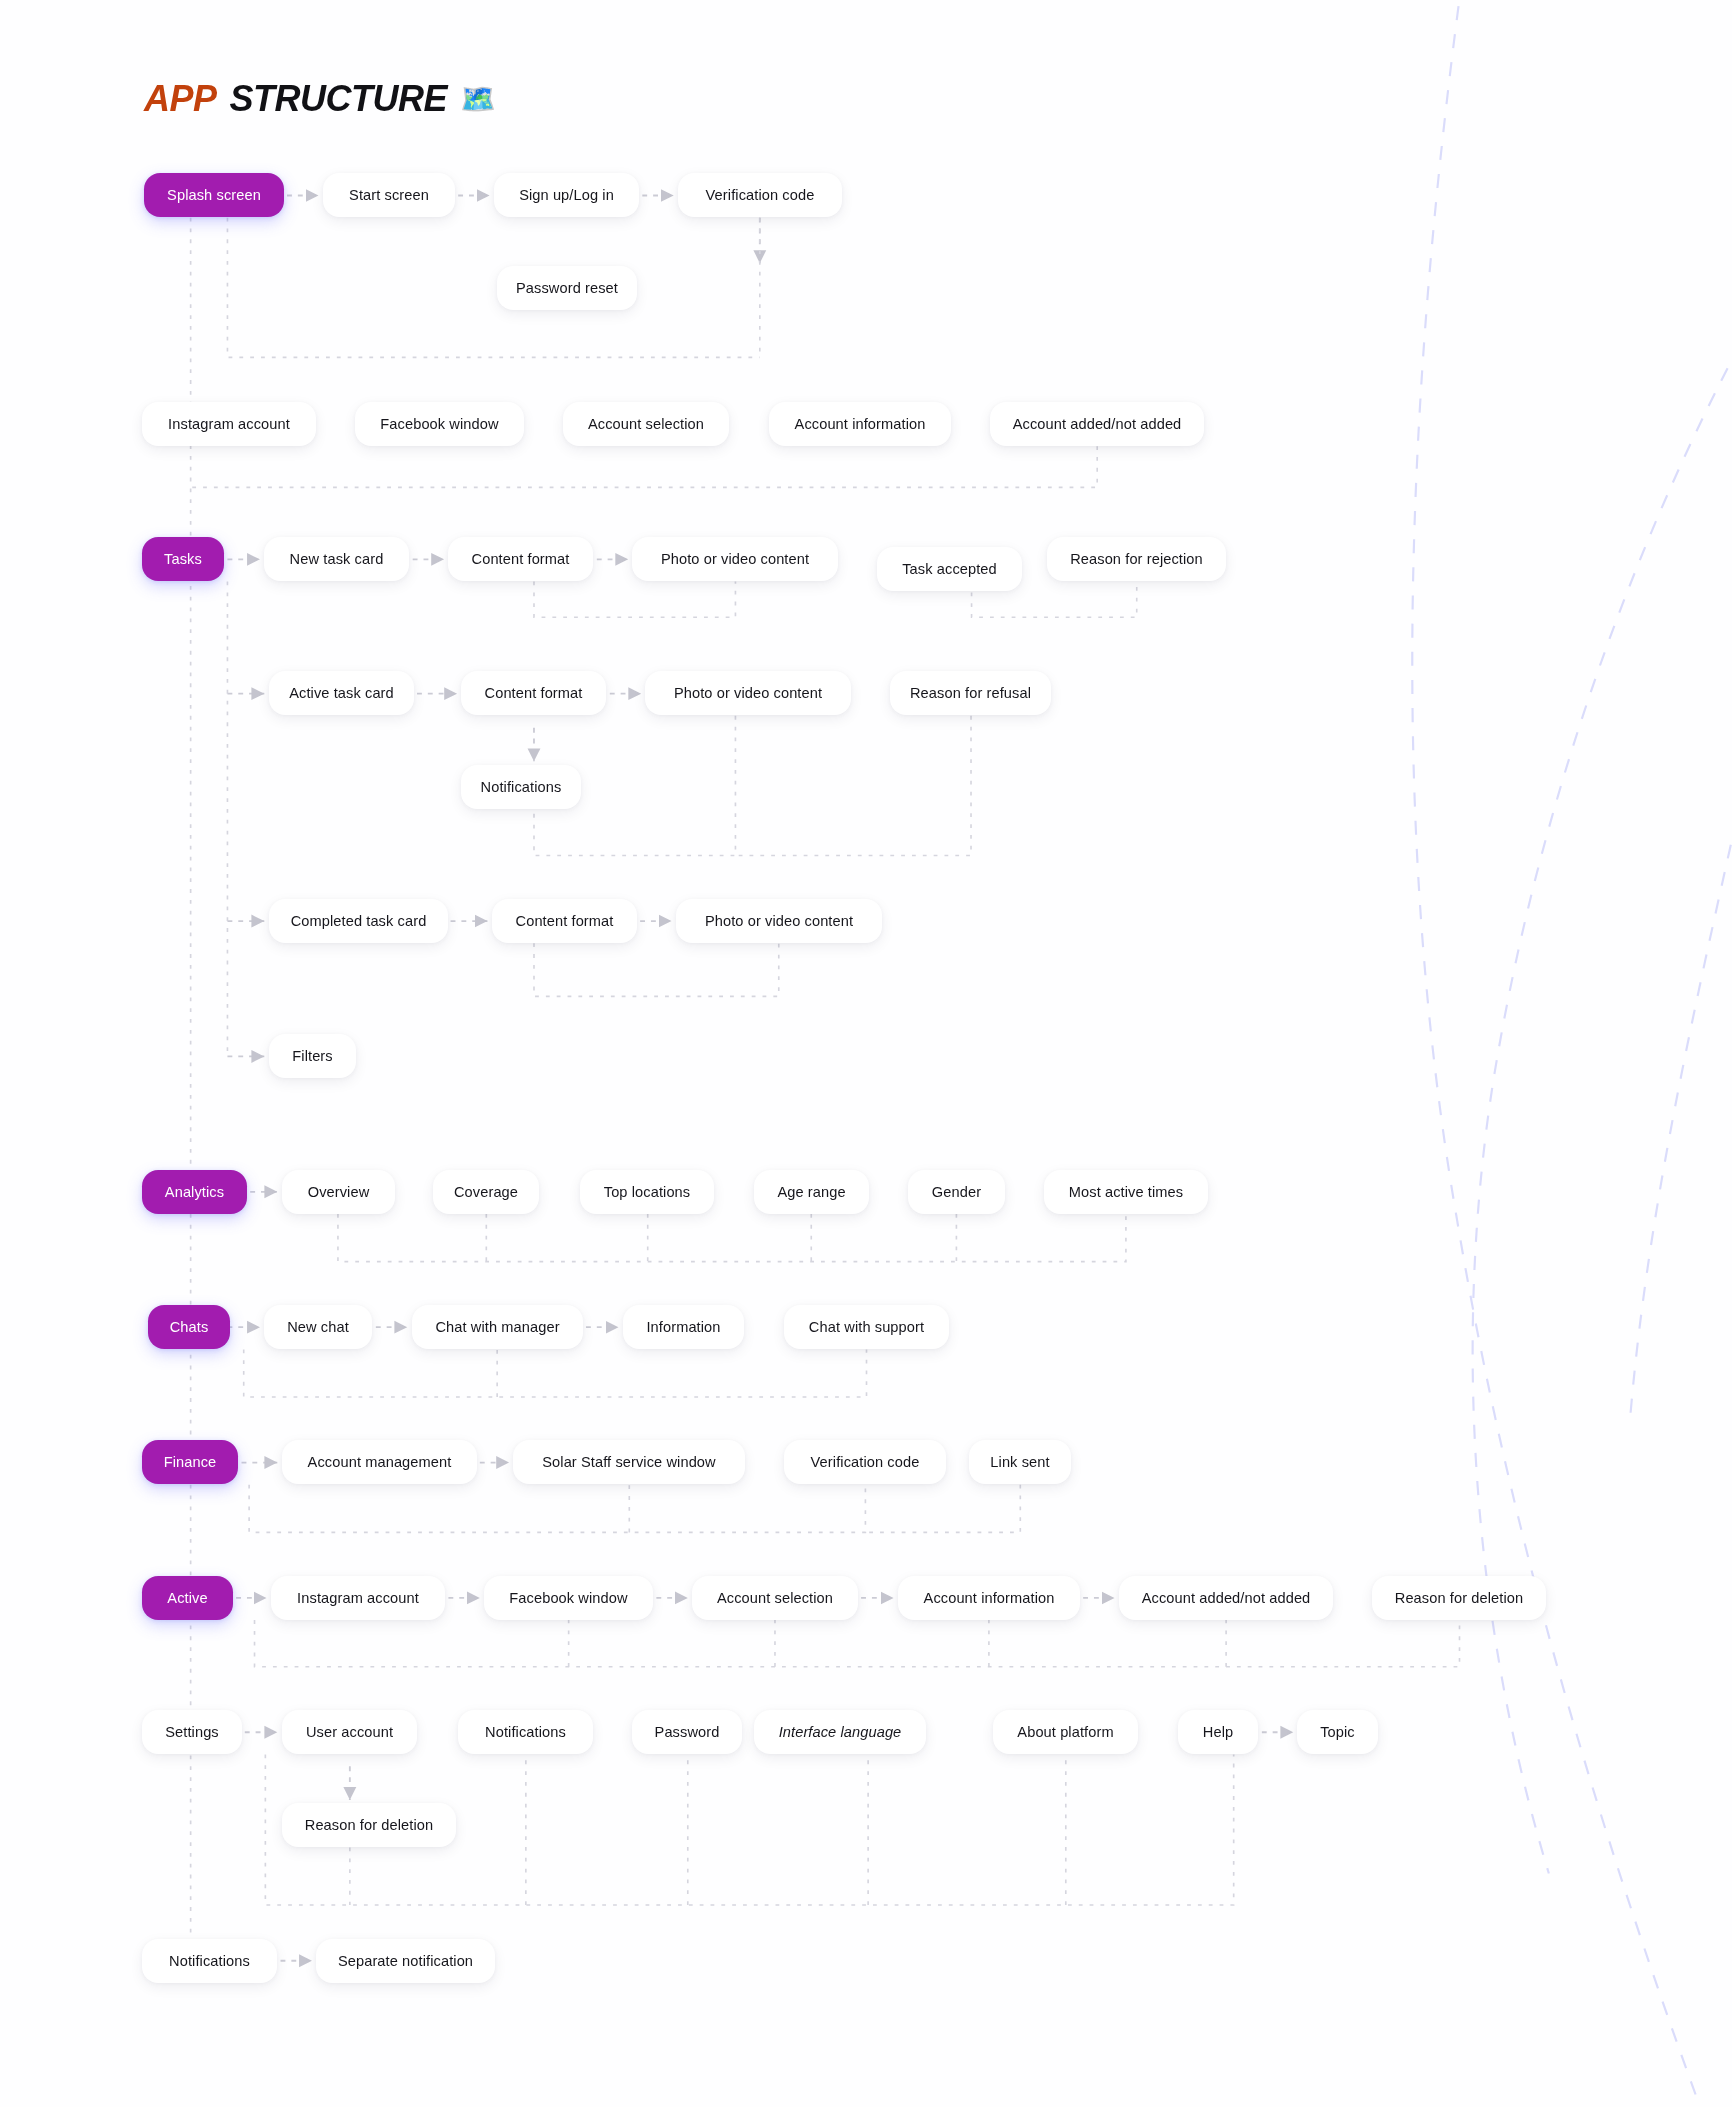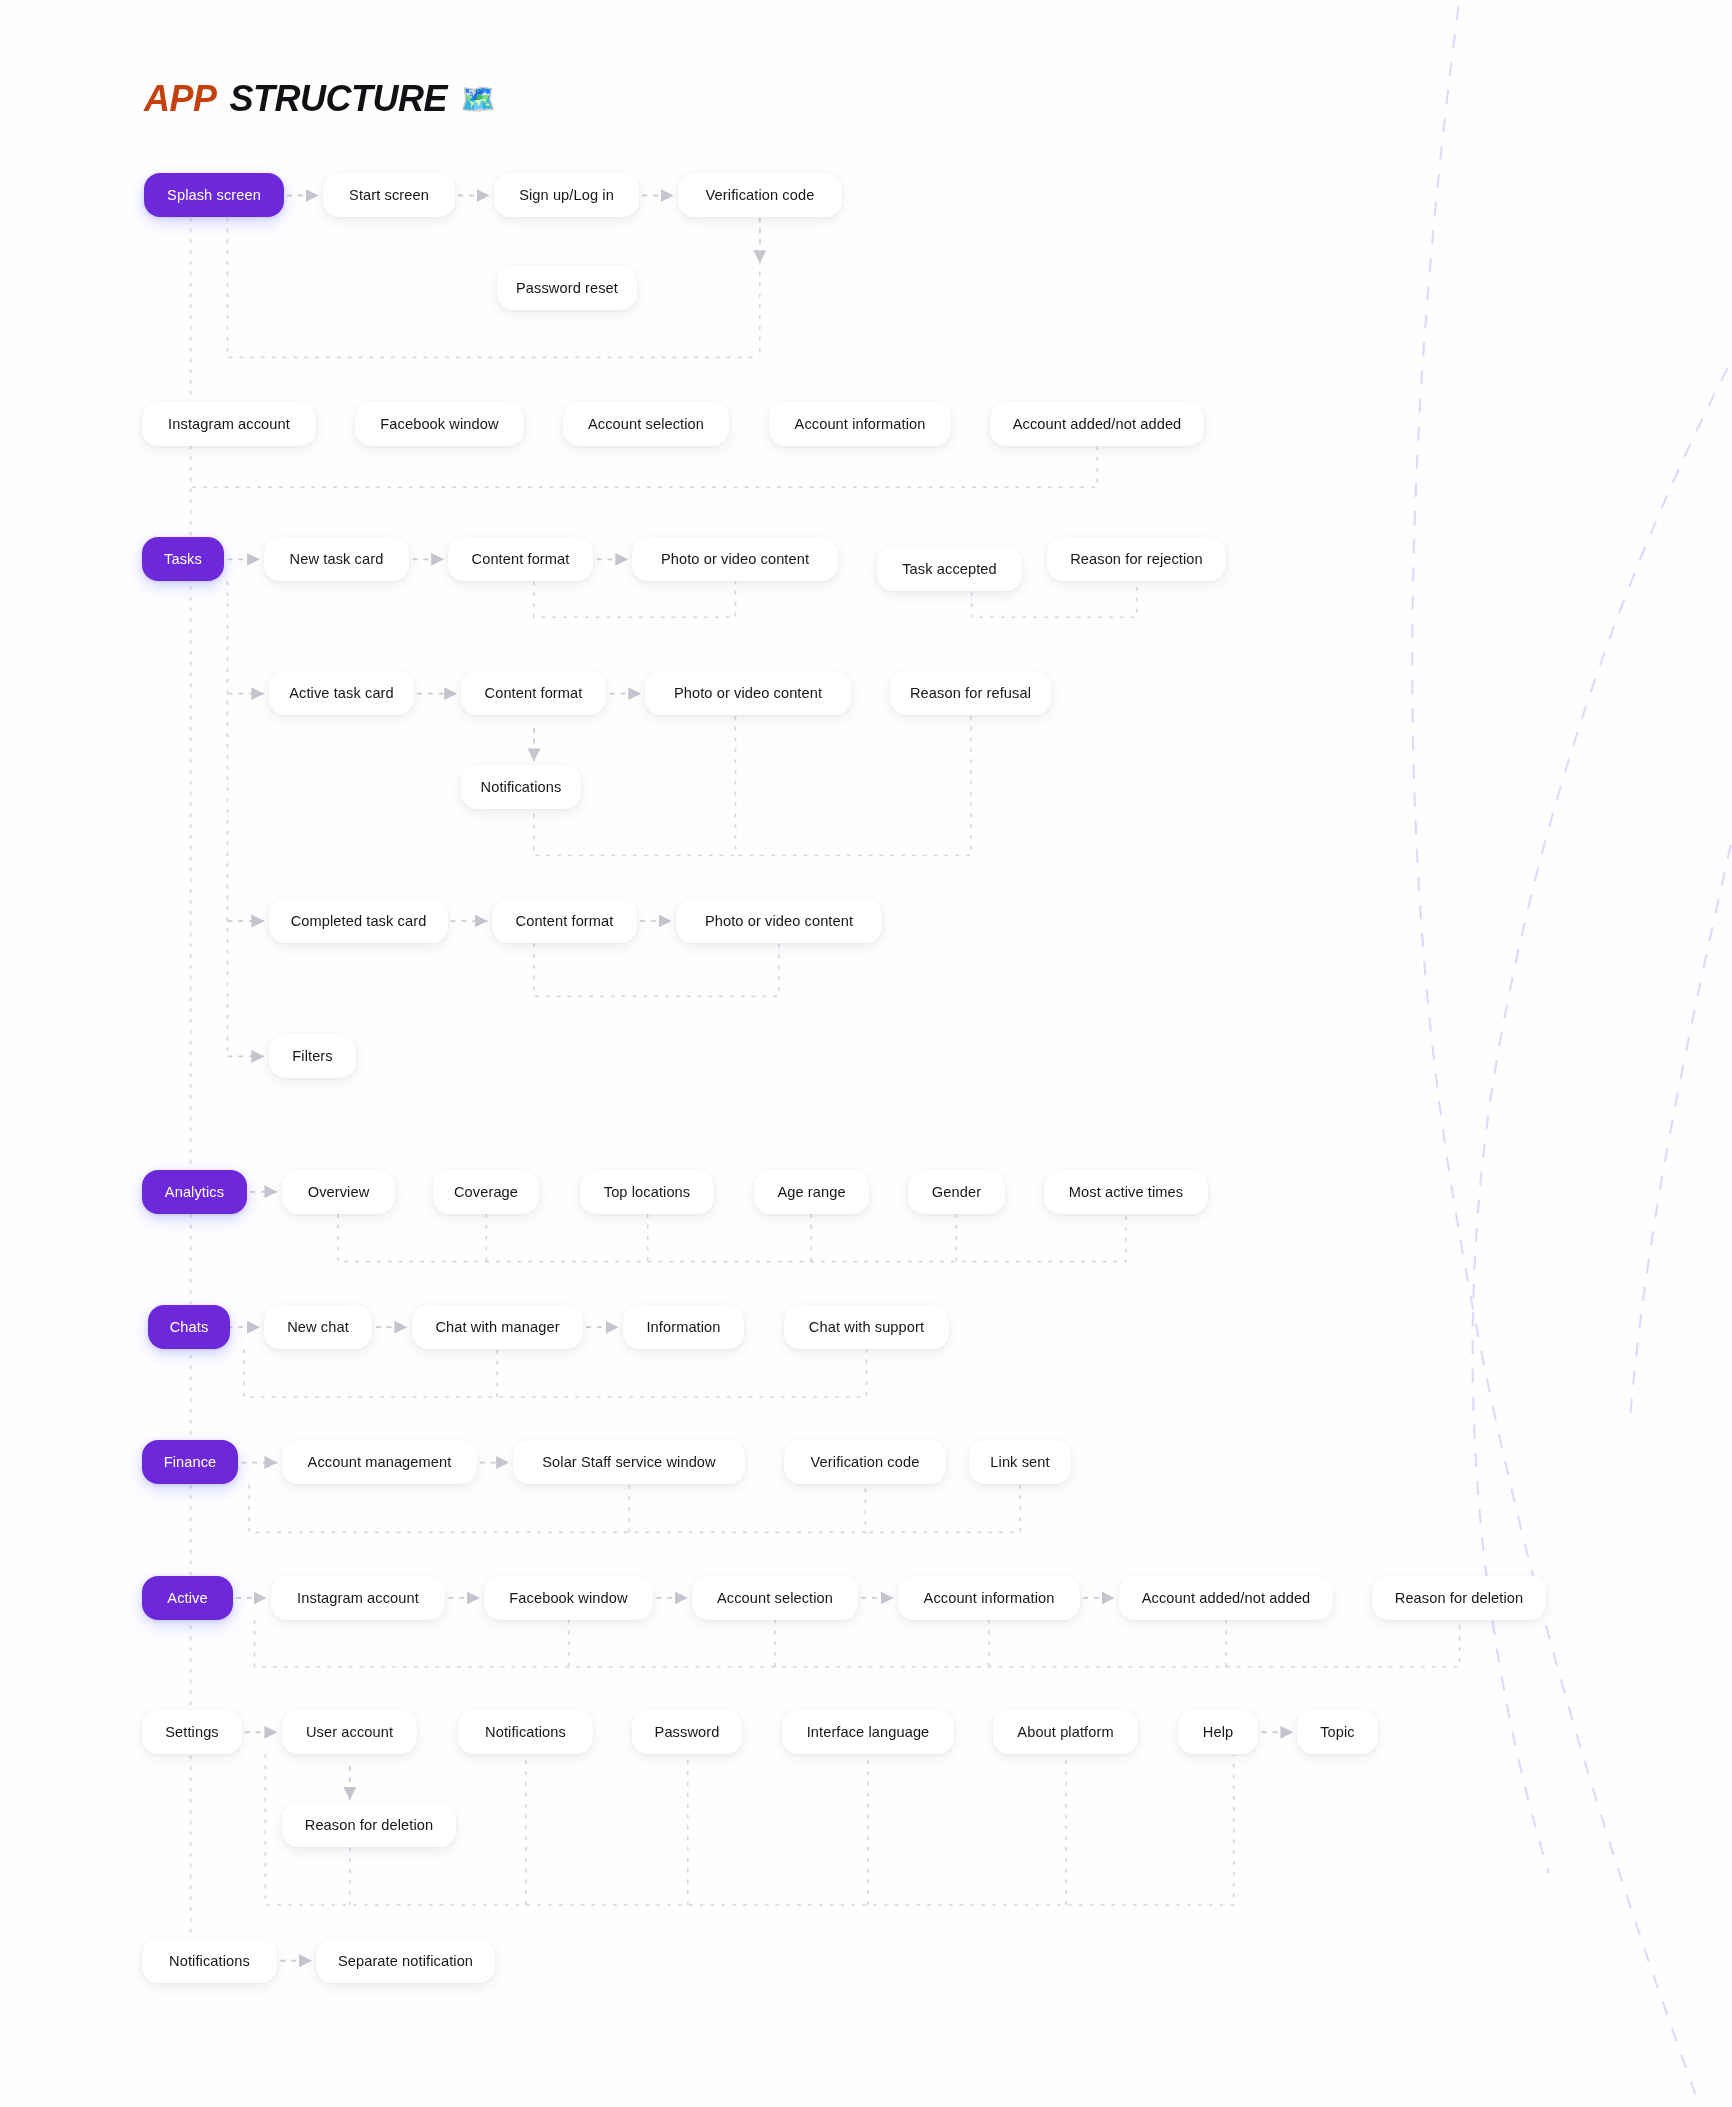--- a/index.html
+++ b/index.html
@@ -59,21 +59,21 @@
                 0 1.1px 4.3px rgba(24,28,64,0.045);
     color: #16161c;
     font-size: 14.6px;
     font-weight: 400;
     letter-spacing: 0.1px;
     white-space: nowrap;
     padding: 0 18.4px;
     height: 44px;
   }
   .node.accent {
-    background: #6d28d9;
+    background: #a21caf;
     color: #ffffff;
     box-shadow: 0 5.4px 15px rgba(91,95,246,0.26),
                 0 1.1px 4.3px rgba(91,95,246,0.18);
   }
 </style>
 </head>
 <body>
 
 <div id="stage">
 
@@ -233,21 +233,21 @@
       <div class="node" style="left: 271px; top: 1576px; width: 174px;">Instagram account</div>
       <div class="node" style="left: 484px; top: 1576px; width: 169px;">Facebook window</div>
       <div class="node" style="left: 692px; top: 1576px; width: 166px;">Account selection</div>
       <div class="node" style="left: 898px; top: 1576px; width: 182px;">Account information</div>
       <div class="node" style="left: 1119px; top: 1576px; width: 214px;">Account added/not added</div>
       <div class="node" style="left: 1372px; top: 1576px; width: 174px;">Reason for deletion</div>
       <div class="node" style="left: 142px; top: 1710px; width: 100px;">Settings</div>
       <div class="node" style="left: 282px; top: 1710px; width: 135px;">User account</div>
       <div class="node" style="left: 458px; top: 1710px; width: 135px;">Notifications</div>
       <div class="node" style="left: 632px; top: 1710px; width: 110px;">Password</div>
-      <div class="node" style="left: 782px; top: 1710px; width: 172px;">Interface language</div>
+      <div class="node" style="left: 754px; top: 1710px; width: 172px; font-style: italic;">Interface language</div>
       <div class="node" style="left: 993px; top: 1710px; width: 145px;">About platform</div>
       <div class="node" style="left: 1178px; top: 1710px; width: 80px;">Help</div>
       <div class="node" style="left: 1297px; top: 1710px; width: 81px;">Topic</div>
       <div class="node" style="left: 282px; top: 1803px; width: 174px;">Reason for deletion</div>
       <div class="node" style="left: 142px; top: 1939px; width: 135px;">Notifications</div>
       <div class="node" style="left: 316px; top: 1939px; width: 179px;">Separate notification</div>
     </div>
 
 </div>
 

